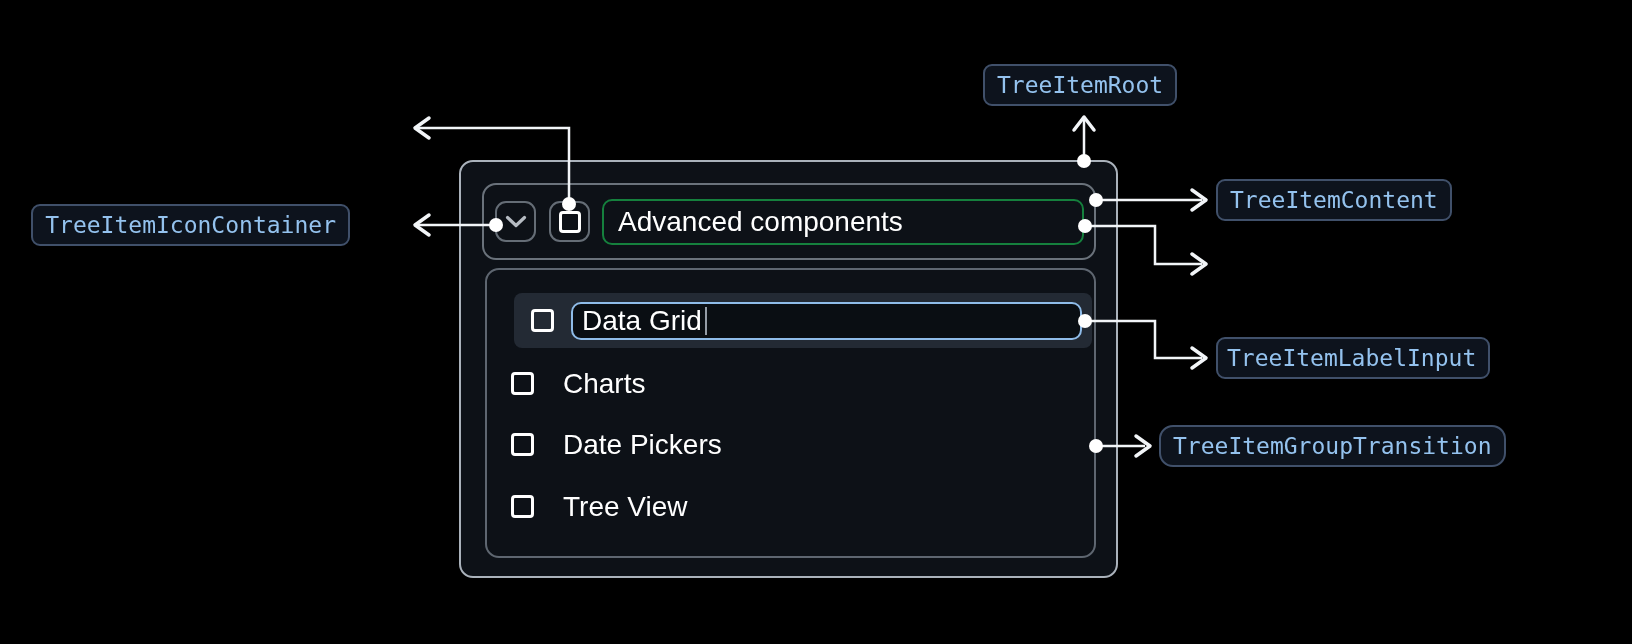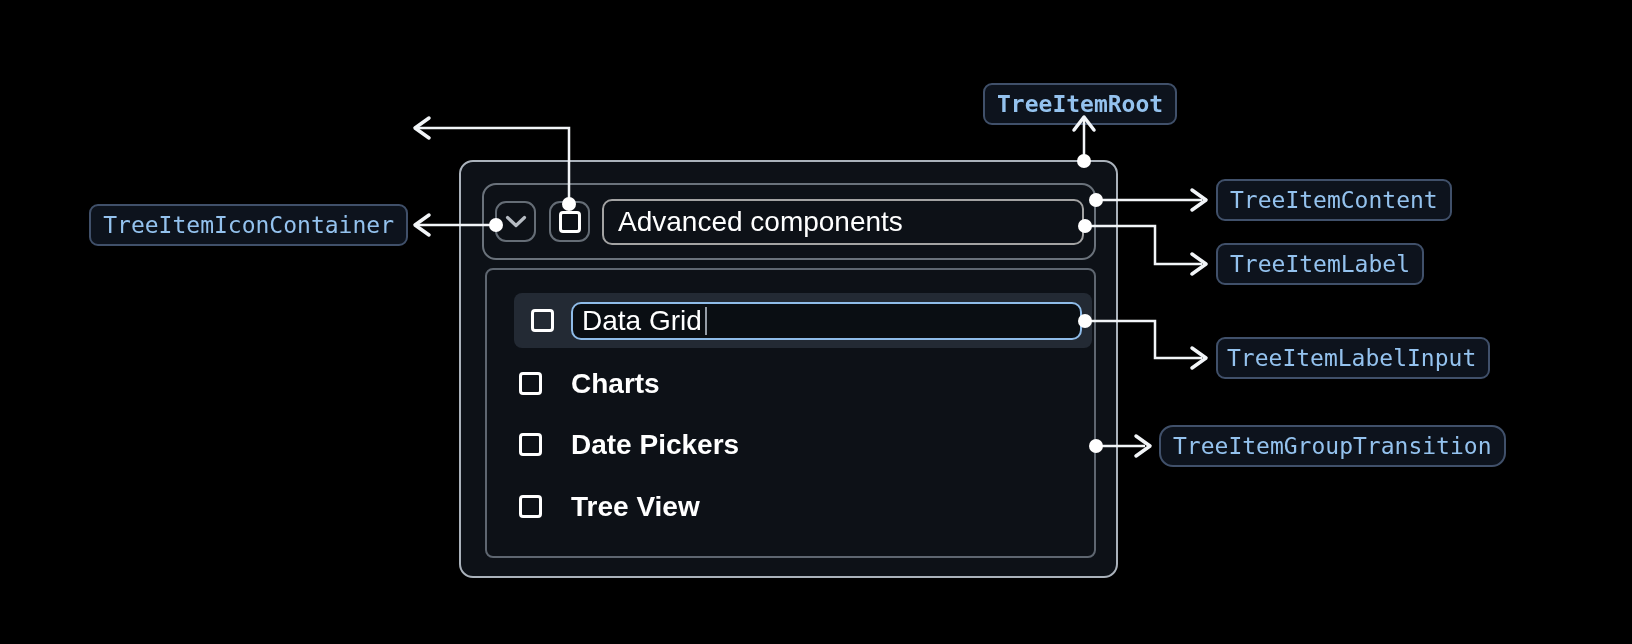--- a/index.html
+++ b/index.html
@@ -21,23 +21,23 @@
     align-items: center;
     padding: 0 12px;
     background: var(--badge_bg);
     border: 2px solid var(--badge_border);
     border-radius: 9px;
     color: var(--badge_text);
     font-family: "DejaVu Sans Mono", "Liberation Mono", monospace;
     font-size: 23px;
     white-space: nowrap;
   }
-  .badge-root             { left: 983px;  top: 83px; font-weight: bold;  }
+  .badge-root             { left: 983px;  top: 64px;  }
   .badge-checkbox         { right: 1230px; top: 107px; }
-  .badge-icon-container   { right: 1224px; top: 204px; }
+  .badge-icon-container   { right: 1282px; top: 204px; }
   .badge-content          { left: 1216px; top: 179px; }
   .badge-label            { left: 1216px; top: 243px; }
   .badge-label-input      { left: 1216px; top: 337px; padding-left: 9px; }
   .badge-group-transition { left: 1159px; top: 425px; border-radius: 14px; }
 
   
   .panel {
     position: absolute;
     left: 459px; top: 160px;
     width: 659px; height: 418px;
@@ -71,52 +71,52 @@
     width: 23px; height: 23px;
     box-sizing: border-box;
     border: 3px solid #ffffff;
     border-radius: 4px;
     flex: none;
   }
   .header-label {
     flex: 1;
     height: 46px;
     box-sizing: border-box;
-    border: 2px solid #a3a3a3;
+    border: 2px solid #15803d;
     border-radius: 10px;
     display: flex;
     align-items: center;
     padding-left: 14px;
     color: var(--text);
     font-size: 28px;
   }
 
   .group {
     position: absolute;
     left: 24px; top: 106px;
     width: 611px; height: 290px;
     box-sizing: border-box;
     border: 2px solid #5e6670;
-    border-radius: 8px;
+    border-radius: 14px;
   }
   .row {
     position: absolute;
     display: flex;
     align-items: center;
     height: 55px;
   }
   .row-editing {
     left: 27px; top: 23px;
     width: 578px;
     background: var(--row_bg);
     border-radius: 8px;
     padding-left: 17px;
     box-sizing: border-box;
   }
-  .row-plain { left: 0; top: 0; width: 100%; padding-left: 32px; box-sizing: border-box; font-weight: bold; }
+  .row-plain { left: 0; top: 0; width: 100%; padding-left: 24px; box-sizing: border-box; }
   .row-1 { top: 86px; }
   .row-2 { top: 147px; }
   .row-3 { top: 209px; }
   .row-plain .item-text { margin-left: 29px; color: var(--text); font-size: 28px; }
 
   .label-input {
     flex: 1;
     margin-left: 17px;
     margin-right: 10px;
     height: 38px;
@@ -152,21 +152,20 @@
                    stroke-linecap: round; stroke-linejoin: round; }
 </style>
 </head>
 <body>
 
 <div class="stage">
 
   <div class="badge badge-root">TreeItemRoot</div>
   <div class="badge badge-icon-container">TreeItemIconContainer</div>
   <div class="badge badge-content">TreeItemContent</div>
-  <div class="badge badge-label">TreeItemLabel</div>
   <div class="badge badge-label-input">TreeItemLabelInput</div>
   <div class="badge badge-group-transition">TreeItemGroupTransition</div>
 
   <div class="panel">
 
     <div class="content-row">
       <div class="icon-box chevron">
         <svg width="22" height="13" viewBox="0 0 22 13">
           <path class="chevron-glyph" d="M2.5 2.5 L11 10.5 L19.5 2.5"></path>
         </svg>

